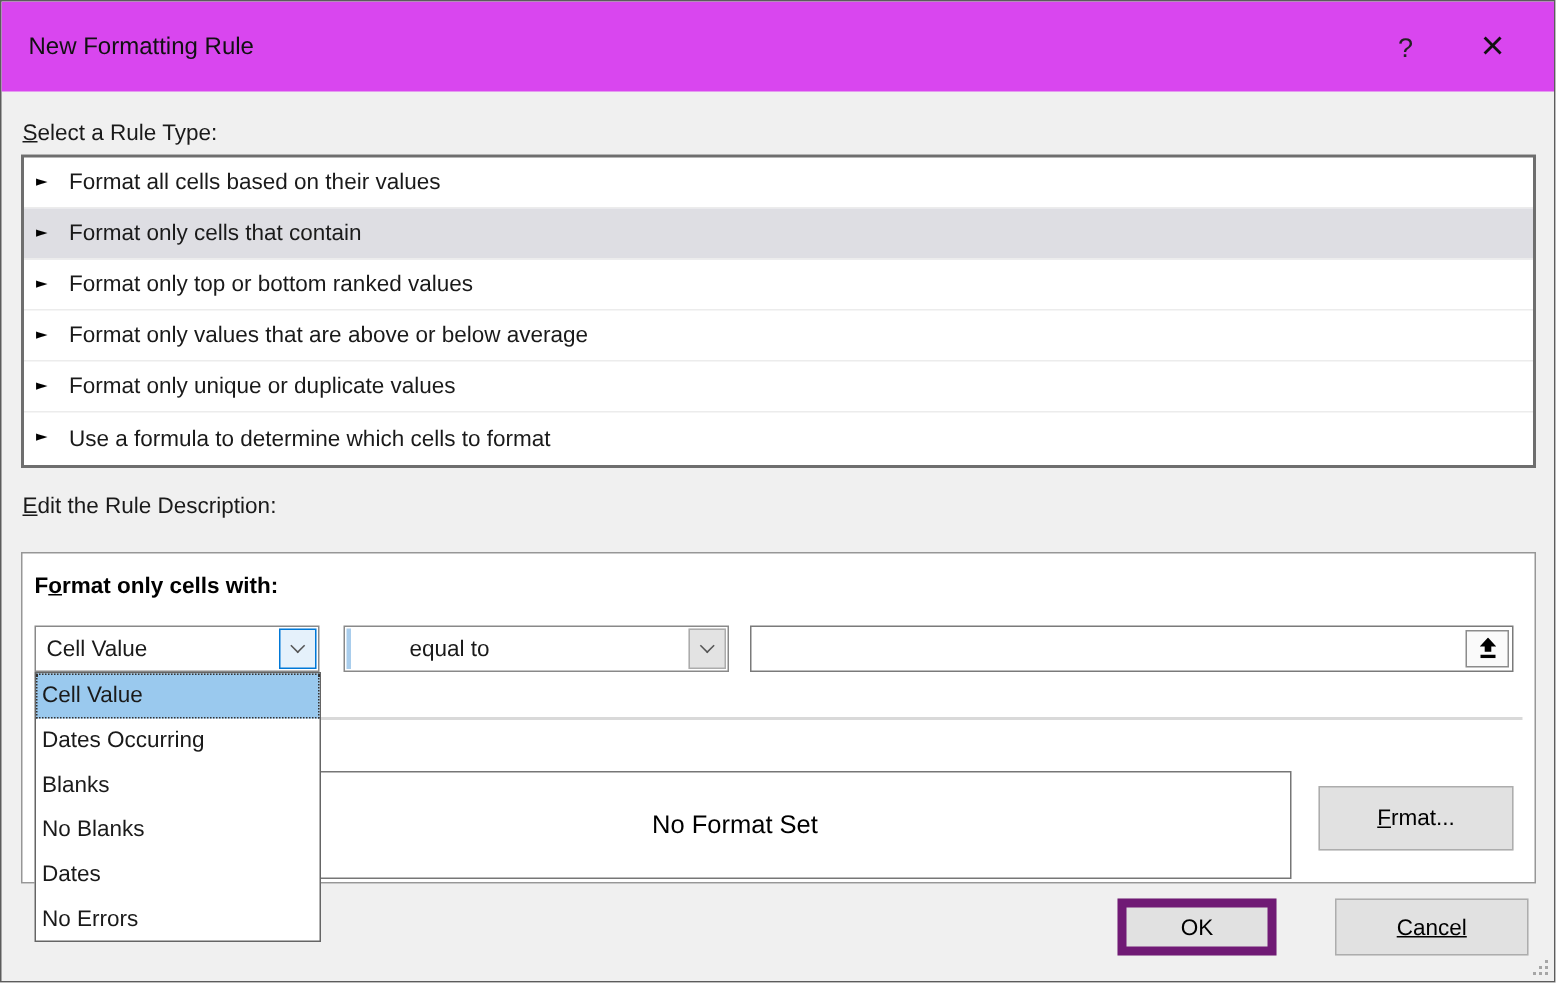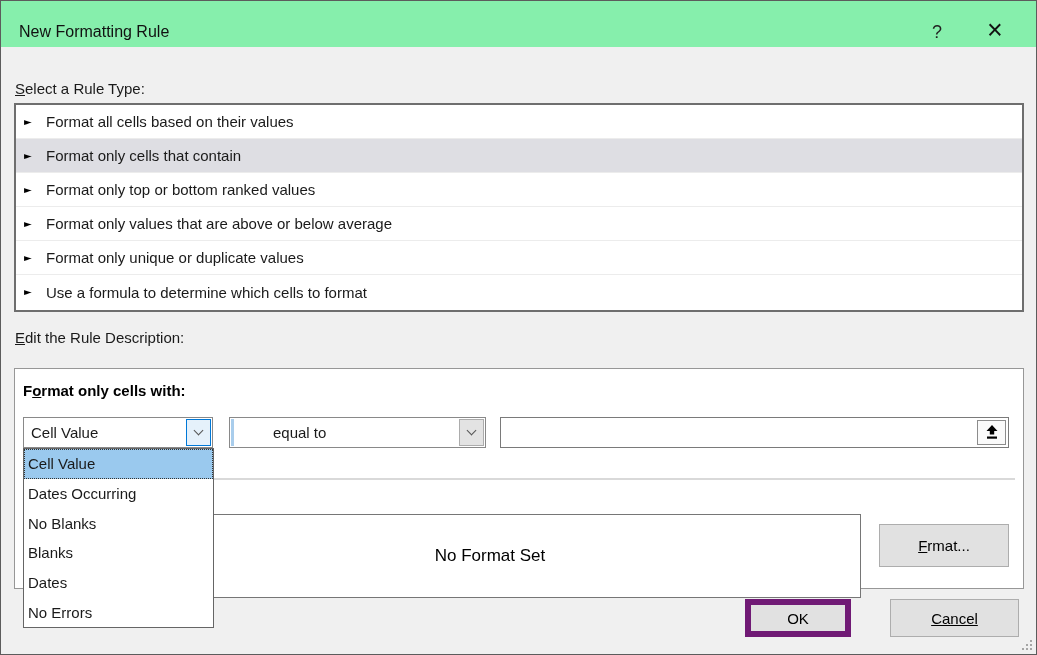--- a/index.html
+++ b/index.html
@@ -6,21 +6,21 @@
   html,body { background:#cfcfcf; }
   body { font-family:"Liberation Sans","DejaVu Sans",sans-serif; }
 
   .dialog {
     position:relative; width:1037px; height:655px;
     background:#f0f0f0; border:1px solid #5c5c5c; overflow:hidden;
     color:#1a1a1a;
   }
 
   
-  .titlebar { position:absolute; left:0; top:0; width:100%; height:46px; background:#86efac;padding-left:20px; }
+  .titlebar { position:absolute; left:0; top:0; width:100%; height:60px; background:#d946ef;padding-left:20px; }
   .title { position:absolute; left:18px; top:0; line-height:62px; font-size:16px; color:#111; }
   .tb-btn { position:absolute; top:0; height:62px; width:46px; text-align:center; cursor:default; }
   .help-btn { right:76px; font-size:18px; line-height:62px; color:#222; }
   .close-btn { right:18px; font-size:27px; line-height:58px; font-weight:300; color:#111; }
 
   .section-label { position:absolute; font-size:15px; color:#1a1a1a;text-align:center; }
   .u { text-decoration:underline; }
 
   
   .rule-list {
@@ -84,21 +84,21 @@
   .dropdown {
     position:absolute; left:22px; top:447px; width:191px; height:180px;
     background:#fff; border:1px solid #656565; z-index:20;
     display:flex; flex-direction:column;
   }
   .dd-option { flex:1; font-size:15px; display:flex; align-items:center; padding-left:4px; white-space:nowrap; }
   .dd-option.selected { background:#9ac9ee; outline:1px dotted #333; outline-offset:-1px; }
 
   
   .preview-box {
-    position:absolute; left:118px; top:513px; width:742px; height:84px;
+    position:absolute; left:118px; top:513px; width:742px; height:72px;
     background:#fff; border:1px solid #767676; z-index:1;
     display:flex; align-items:center; justify-content:center; font-size:17px; color:#000;
   }
   .format-btn {
     position:absolute; left:878px; top:523px; width:130px; height:43px;
     background:#e1e1e1; border:1px solid #adadad; font-size:15px;
     display:flex; align-items:center; justify-content:center; color:#000;
   }
 
   
@@ -188,22 +188,22 @@
         <rect x="3" y="11.5" width="10" height="2.2" fill="#000"></rect>
       </svg>
     </div>
   </div>
 
   <div class="divider"></div>
 
   <div class="dropdown">
     <div class="dd-option selected">Cell Value</div>
     <div class="dd-option">Dates Occurring</div>
+    <div class="dd-option">Blanks</div>
     <div class="dd-option">No Blanks</div>
-    <div class="dd-option">Blanks</div>
     <div class="dd-option">Dates</div>
     <div class="dd-option">No Errors</div>
   </div>
 
   <div class="preview-box">
     <span>No Format Set</span>
   </div>
   <div class="format-btn">
     <span></span>
       <span class="u">F</span>

